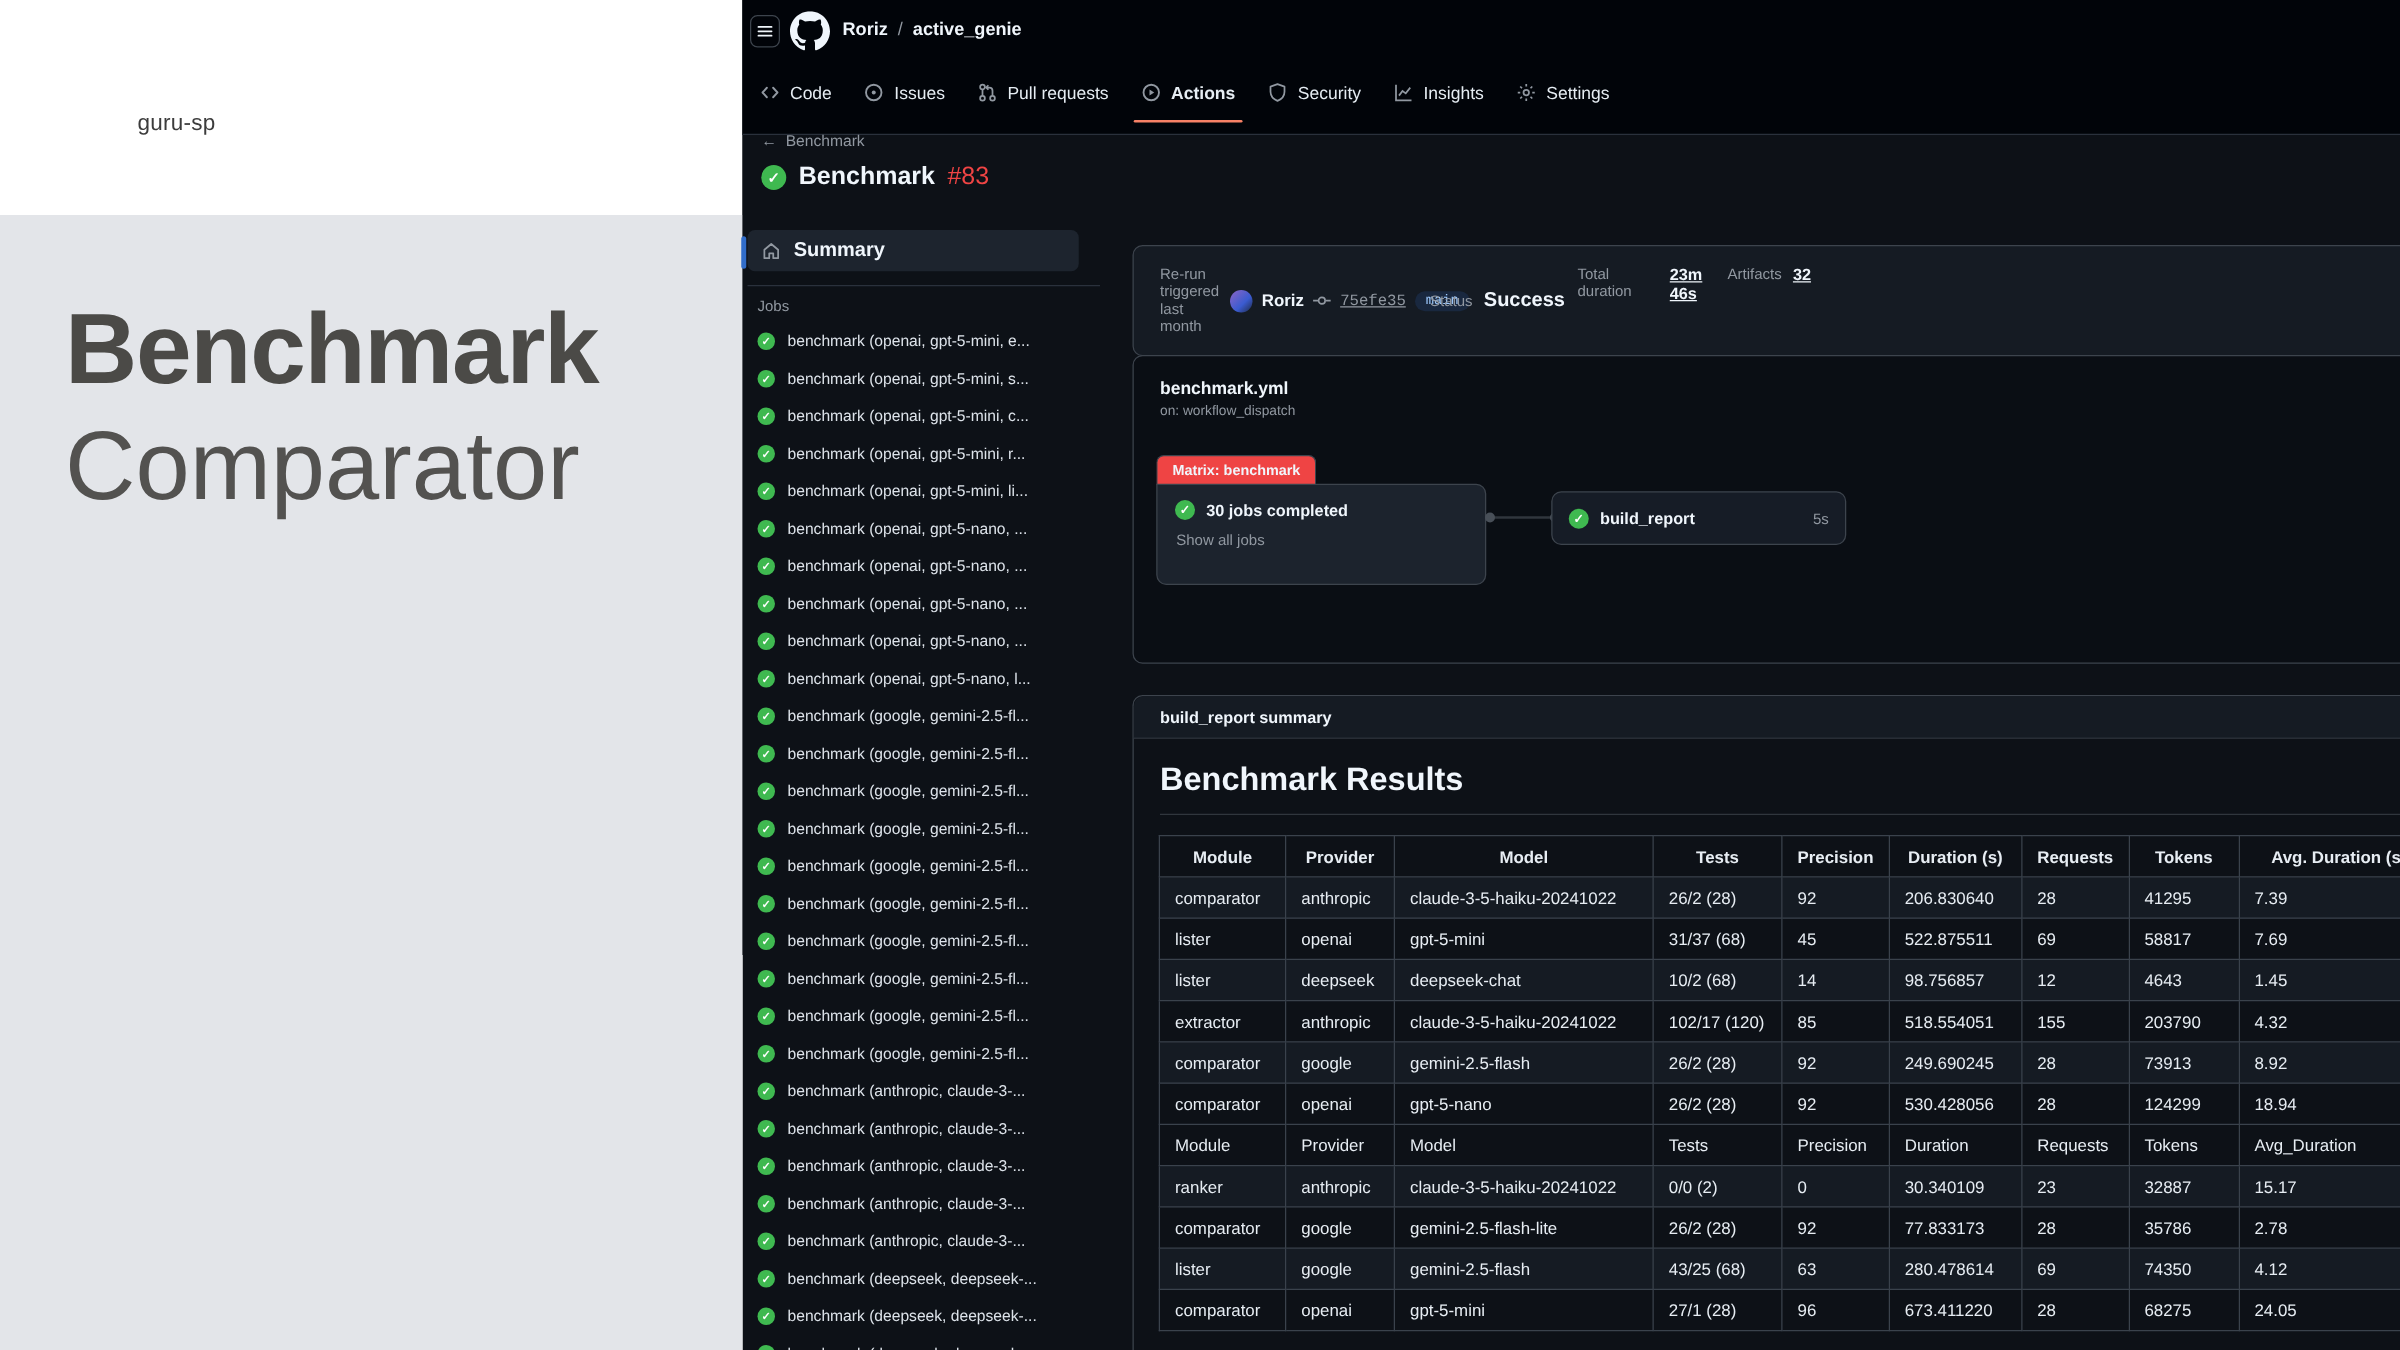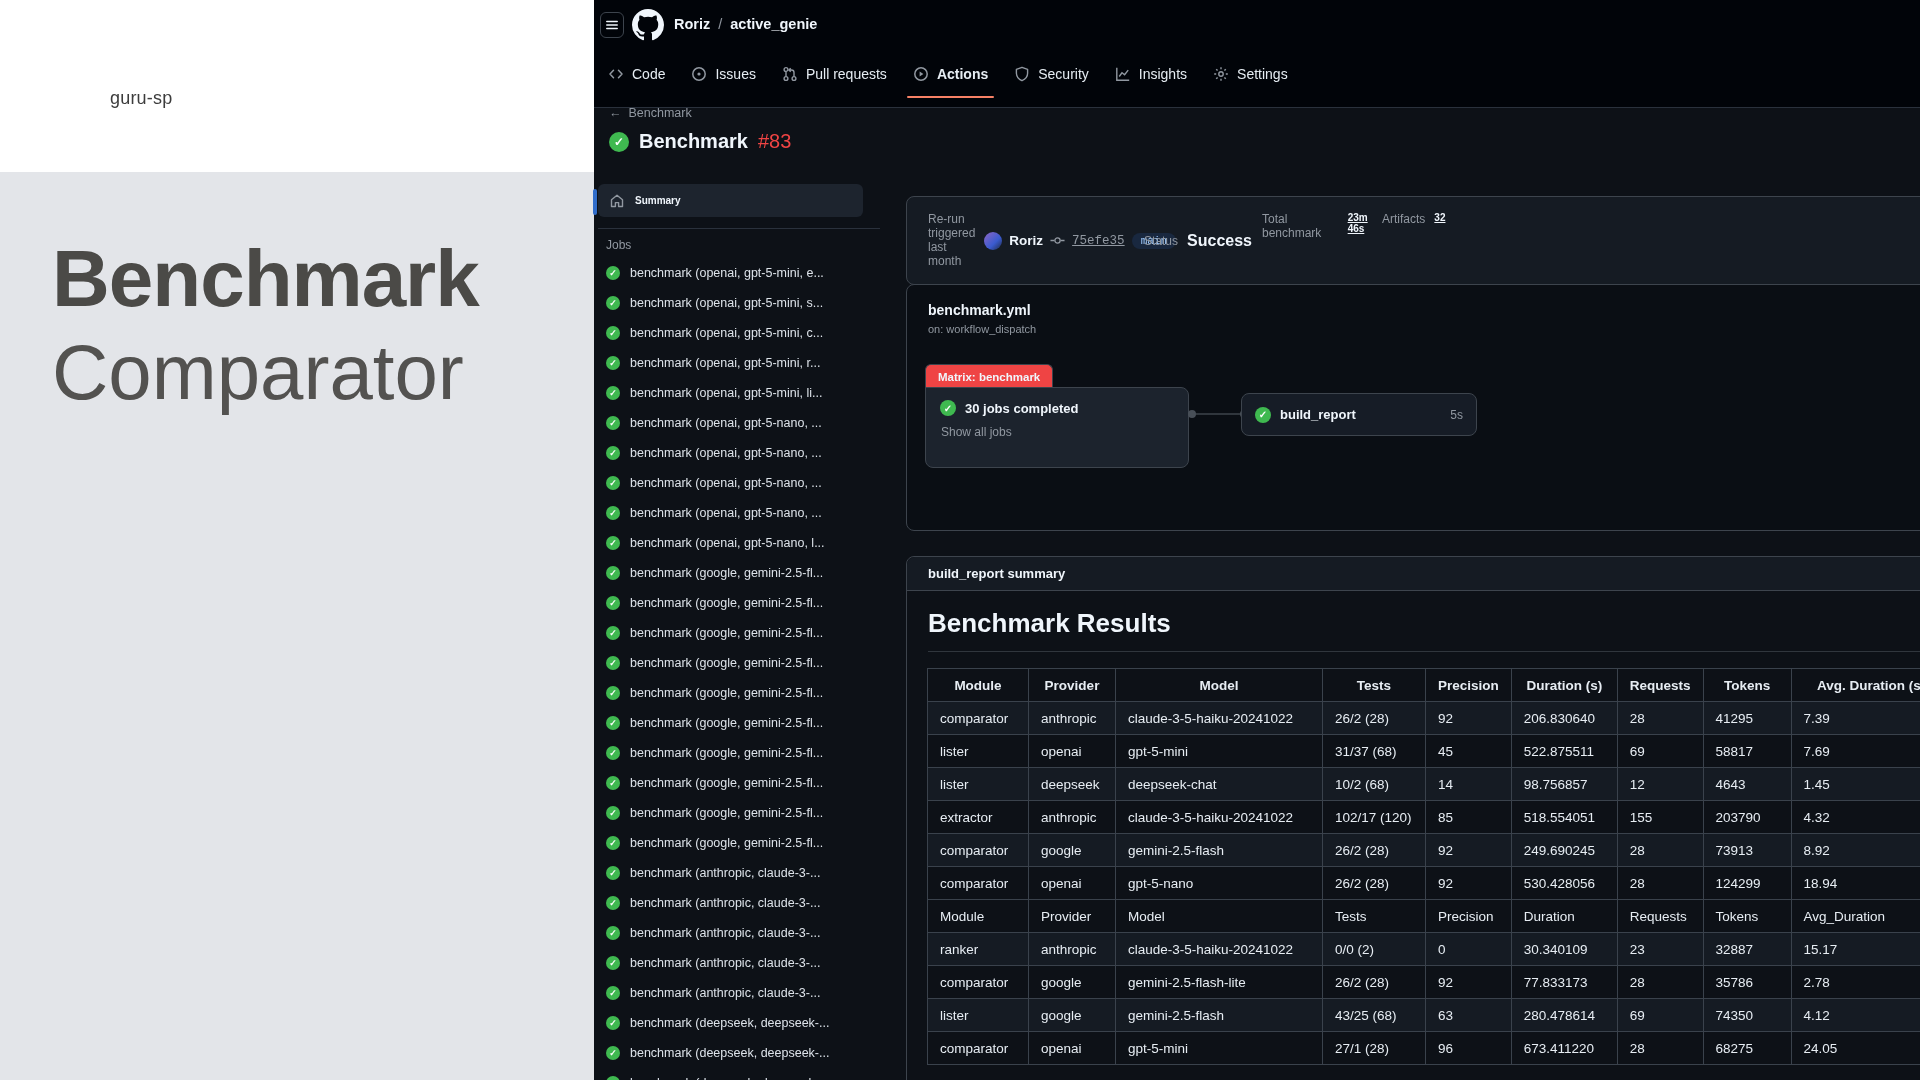--- a/index.html
+++ b/index.html
@@ -38,21 +38,21 @@
   
   .check { display:inline-flex; align-items:center; justify-content:center; border-radius:50%; background:#3fb950; color:#ffffff; font-weight:700; flex:0 0 auto; }
   .check.c20 { width:20px; height:20px; font-size:12px; }
   .check.c16 { width:16px; height:16px; font-size:10px; }
   .check.c14 { width:14px; height:14px; font-size:9px; }
 
   
   .sel-bar { position:absolute; left:-1px; top:189px; width:4px; height:26px; border-radius:3px; background:#316dca; }
   .summary-item { position:absolute; left:4px; top:184px; width:265px; height:33px; border-radius:6px; background:#1d242e; display:flex; align-items:center; gap:10px; padding:0 11px; cursor:pointer; }
   .summary-item .hicon { width:16px; height:16px; color:#9198a1; display:inline-flex; }
-  .summary-item .slabel { font-size:10px; font-weight:700; color:#f0f6fc; }
+  .summary-item .slabel { font-size:16px; font-weight:700; color:#f0f6fc; }
   .side-divider { position:absolute; left:4px; top:228px; width:282px; height:1px; background:#2a313c; }
   .jobs-label { position:absolute; left:12px; top:238px; font-size:12px; color:#9198a1; }
   .jobs-list { position:absolute; left:4px; top:258px; width:288px; }
   .job-item { height:30px; display:flex; align-items:center; gap:10px; padding:0 8px; border-radius:6px; cursor:pointer; }
   .job-item .jlabel { font-size:12.5px; color:#dde3ea; white-space:nowrap; overflow:hidden; }
 
   
   .main { position:absolute; left:312px; top:0; width:1120px; }
   .card { position:absolute; left:0; background:#151b23; border:1px solid #3d444d; border-radius:8px; width:1110px; }
 
@@ -63,21 +63,21 @@
   .col.c1 { width:216px; }
   .col.c2 { width:118px;align-items:center; }
   .col.c3 { width:120px; }
   .actor-row { display:flex; align-items:center; gap:7px; }
   .avatar { width:18px; height:18px; border-radius:50%; background:linear-gradient(135deg,#8d66c5,#3a5bd0 60%,#1f2a44); }
   .actor { font-size:13.5px; font-weight:700; color:#f0f6fc; }
   .cicon { width:15px; height:15px; color:#9198a1; display:inline-flex; }
   .sha { font-family:"Liberation Mono",monospace; font-size:12.5px; color:#9198a1; text-decoration:underline; cursor:pointer; }
   .branch { font-family:"Liberation Mono",monospace; font-size:11px; color:#9ecbff; background:#19283f; padding:2px 9px; border-radius:12px; cursor:pointer; }
   .bigval { font-size:16px; font-weight:700; color:#f0f6fc; }
-  .bigval.link { text-decoration:underline; cursor:pointer; font-size:10px; }
+  .bigval.link { text-decoration:underline; cursor:pointer; font-size:13px; }
 
   
   .card.graph { top:284px; height:247px; background:#0a0e14; }
   .wf-name { position:absolute; left:21px; top:17px; font-size:14px; font-weight:700; color:#f0f6fc; }
   .wf-on { position:absolute; left:21px; top:38px; font-size:11px; color:#9198a1; }
   .matrix-tab { position:absolute; left:18px; top:79px; height:24px; padding:0 12px; display:flex; align-items:center; background:#ef4444; border:1px solid #3d444d; border-bottom:none; border-radius:6px 6px 0 0; font-size:11.5px; font-weight:700; color:#f0f6fc; }
   .matrix-body { position:absolute; left:18px; top:102px; width:264px; height:81px; background:#1c232d; border:1px solid #3d444d; border-radius:0 8px 8px 8px; padding:12px 14px; }
   .matrix-status { display:flex; align-items:center; gap:9px; font-size:13px; font-weight:700; color:#f0f6fc; }
   .show-all { margin-top:9px; margin-left:1px; font-size:12px; color:#9198a1; cursor:pointer; }
   .edge { position:absolute; left:286px; top:128px; width:50px; height:2px; background:#30363d; }
@@ -348,21 +348,21 @@
           </span>
           <span class="sha">75efe35</span>
           <span class="branch">main</span>
         </span>
       </div>
       <div class="col c2">
         <span class="lab">Status</span>
         <span class="bigval">Success</span>
       </div>
       <div class="col c3">
-        <span class="lab">Total benchmark</span>
+        <span class="lab">Total duration</span>
         <span class="bigval link">23m 46s</span>
       </div>
       <div class="col">
         <span class="lab">Artifacts</span>
         <span class="bigval link">32</span>
       </div>
     </div>
 
     <div class="card graph">
       <div class="wf-name">benchmark.yml</div>

